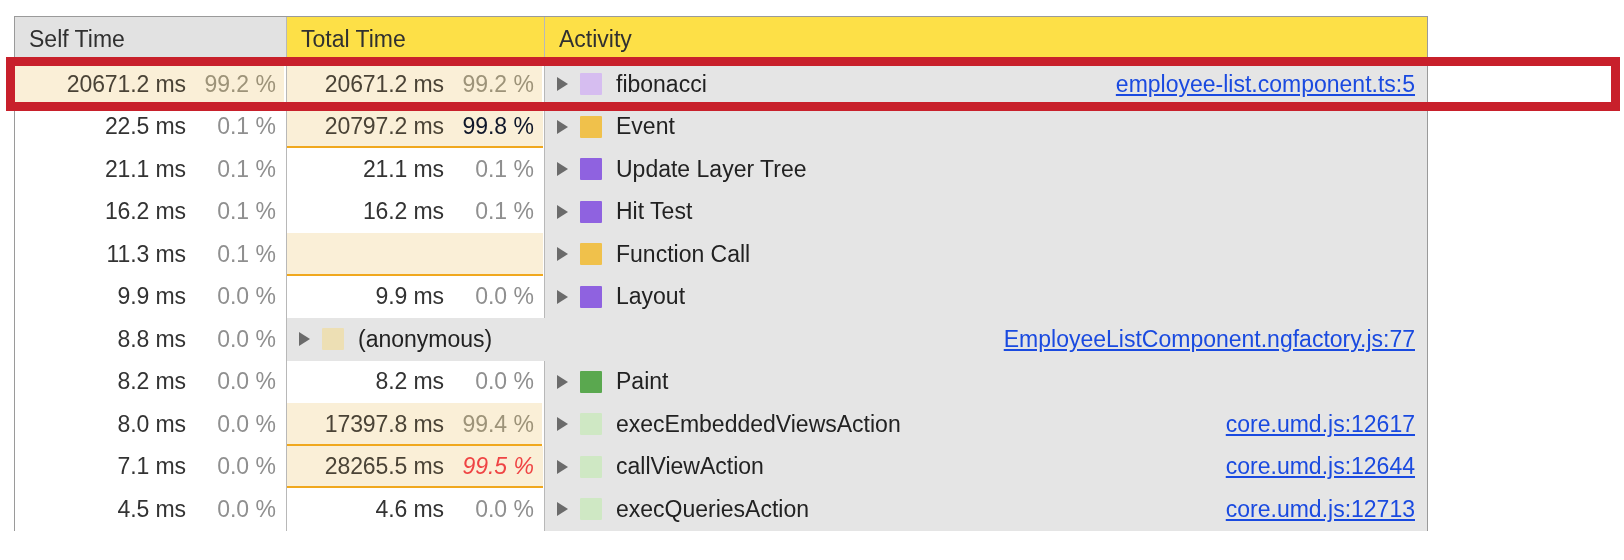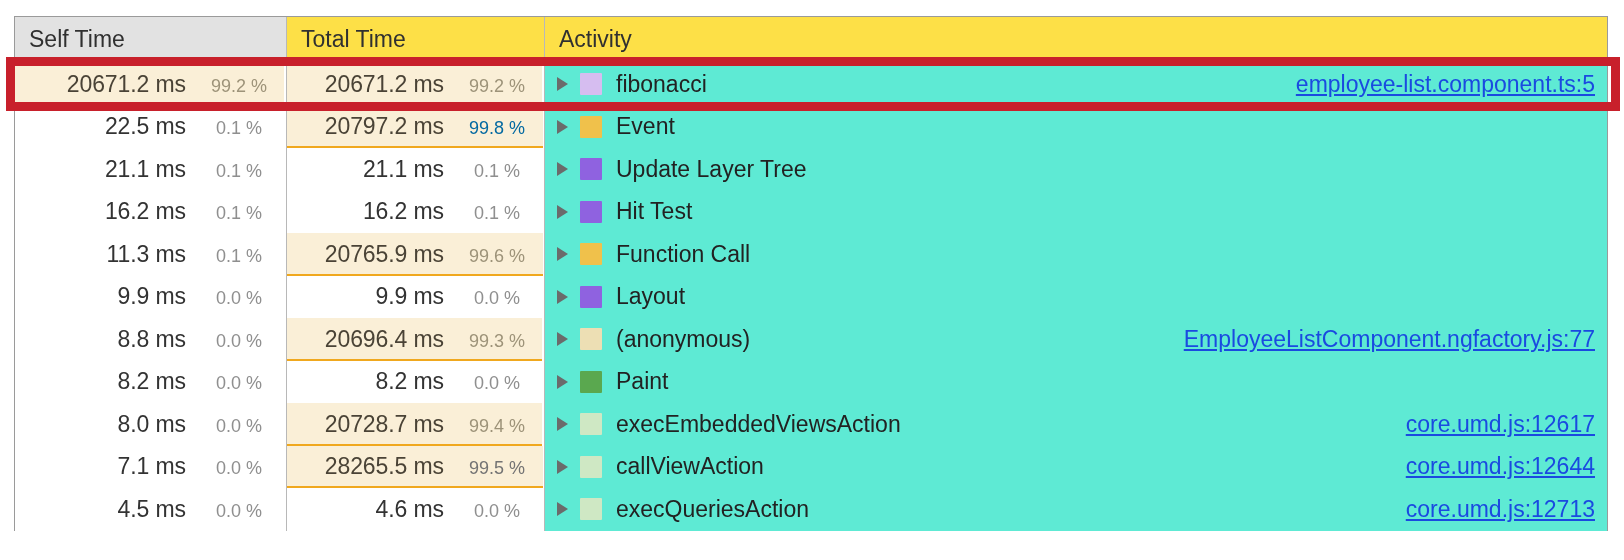--- a/index.html
+++ b/index.html
@@ -14,21 +14,21 @@
     -webkit-font-smoothing: antialiased;
     overflow: hidden;
     position: relative;
   }
 
   
   #perf-table {
     position: absolute;
     left: 14px;
     top: 16px;
-    width: 1594px;
+    width: 1414px;
     height: 515px;
     box-sizing: border-box;
     border: 1px solid #9a9a9a;
     background: #ffffff;
   }
 
   .thead {
     display: flex;
     height: 46px;
     box-sizing: border-box;
@@ -95,40 +95,40 @@
     display: flex;
     align-items: baseline;
     white-space: nowrap;
   }
   .ms {
     font-size: 23px;
     color: #333333;
     letter-spacing: -0.1px;
   }
   .pct {
-    font-size: 18px;
+    font-size: 23px;
     color: #8f8f8f;
     margin-left: 16px;
     min-width: 74px;
-    text-align: center;
+    text-align: right;
   }
   .row.highlighted .ms  { color: #4a4336; }
   .row.highlighted .pct { color: #9d9379; }
 
   
   .cell-act {
     flex: 1 1 auto;
     box-sizing: border-box;
     height: 100%;
     display: flex;
     align-items: center;
     padding-left: 12px;
     padding-right: 12px;
     overflow: hidden;
-    background: #5eead4;
+    background: #e5e5e5;
   }
   .disclosure {
     width: 0; height: 0;
     border-left: 11px solid #6b6b6b;
     border-top: 7px solid transparent;
     border-bottom: 7px solid transparent;
     flex: 0 0 auto;
     margin-right: 12px;
   }
   .swatch {
@@ -214,21 +214,21 @@
           <div class="num-text">
             <span class="ms">22.5 ms</span>
             <span class="pct">0.1 %</span>
           </div>
         </div>
         <div class="cell-num cell-total">
           <div class="bg-fill" style="width: 99.8%;"></div>
           <div class="bar-underline" style="width: 99.8%;"></div>
           <div class="num-text">
             <span class="ms" style="color: rgb(74, 67, 54);">20797.2 ms</span>
-            <span class="pct" style="color: #0369a1;">99.8 %</span>
+            <span class="pct" style="color: #0f172a;">99.8 %</span>
           </div>
         </div>
         <div class="cell-act">
           <span class="disclosure"></span>
           <span class="swatch" style="background: rgb(240, 193, 75);"></span>
           <span class="act-name">Event</span>
           <span class="act-spacer"></span>
         </div>
       </div>
       <div class="row">
@@ -274,24 +274,20 @@
       <div class="row">
         <div class="cell-num cell-self">
           <div class="num-text">
             <span class="ms">11.3 ms</span>
             <span class="pct">0.1 %</span>
           </div>
         </div>
         <div class="cell-num cell-total">
           <div class="bg-fill" style="width: 99.6%;"></div>
           <div class="bar-underline" style="width: 99.6%;"></div>
-          <div class="num-text">
-            <span class="ms" style="color: rgb(74, 67, 54);">20765.9 ms</span>
-            <span class="pct" style="color: rgb(157, 147, 121);">99.6 %</span>
-          </div>
         </div>
         <div class="cell-act">
           <span class="disclosure"></span>
           <span class="swatch" style="background: rgb(240, 193, 75);"></span>
           <span class="act-name">Function Call</span>
           <span class="act-spacer"></span>
         </div>
       </div>
       <div class="row">
         <div class="cell-num cell-self">
@@ -313,28 +309,20 @@
           <span class="act-spacer"></span>
         </div>
       </div>
       <div class="row">
         <div class="cell-num cell-self">
           <div class="num-text">
             <span class="ms">8.8 ms</span>
             <span class="pct">0.0 %</span>
           </div>
         </div>
-        <div class="cell-num cell-total">
-          <div class="bg-fill" style="width: 99.3%;"></div>
-          <div class="bar-underline" style="width: 99.3%;"></div>
-          <div class="num-text">
-            <span class="ms" style="color: rgb(74, 67, 54);">20696.4 ms</span>
-            <span class="pct" style="color: rgb(157, 147, 121);">99.3 %</span>
-          </div>
-        </div>
         <div class="cell-act">
           <span class="disclosure"></span>
           <span class="swatch" style="background: rgb(237, 223, 180);"></span>
           <span class="act-name">(anonymous)</span>
           <span class="act-spacer"></span>
           <span class="act-link">EmployeeListComponent.ngfactory.js:77</span>
         </div>
       </div>
       <div class="row">
         <div class="cell-num cell-self">
@@ -360,21 +348,21 @@
         <div class="cell-num cell-self">
           <div class="num-text">
             <span class="ms">8.0 ms</span>
             <span class="pct">0.0 %</span>
           </div>
         </div>
         <div class="cell-num cell-total">
           <div class="bg-fill" style="width: 99.4%;"></div>
           <div class="bar-underline" style="width: 99.4%;"></div>
           <div class="num-text">
-            <span class="ms" style="color: rgb(74, 67, 54);">20728.7 ms</span>
+            <span class="ms" style="color: rgb(74, 67, 54);">17397.8 ms</span>
             <span class="pct" style="color: rgb(157, 147, 121);">99.4 %</span>
           </div>
         </div>
         <div class="cell-act">
           <span class="disclosure"></span>
           <span class="swatch" style="background: rgb(207, 232, 196);"></span>
           <span class="act-name">execEmbeddedViewsAction</span>
           <span class="act-spacer"></span>
           <span class="act-link">core.umd.js:12617</span>
         </div>
@@ -384,21 +372,21 @@
           <div class="num-text">
             <span class="ms">7.1 ms</span>
             <span class="pct">0.0 %</span>
           </div>
         </div>
         <div class="cell-num cell-total">
           <div class="bg-fill" style="width: 99.5%;"></div>
           <div class="bar-underline" style="width: 99.5%;"></div>
           <div class="num-text">
             <span class="ms" style="color: rgb(74, 67, 54);">28265.5 ms</span>
-            <span class="pct" style="color: #737373;">99.5 %</span>
+            <span class="pct" style="color: #ef4444; font-style: italic;">99.5 %</span>
           </div>
         </div>
         <div class="cell-act">
           <span class="disclosure"></span>
           <span class="swatch" style="background: rgb(207, 232, 196);"></span>
           <span class="act-name">callViewAction</span>
           <span class="act-spacer"></span>
           <span class="act-link">core.umd.js:12644</span>
         </div>
       </div>

